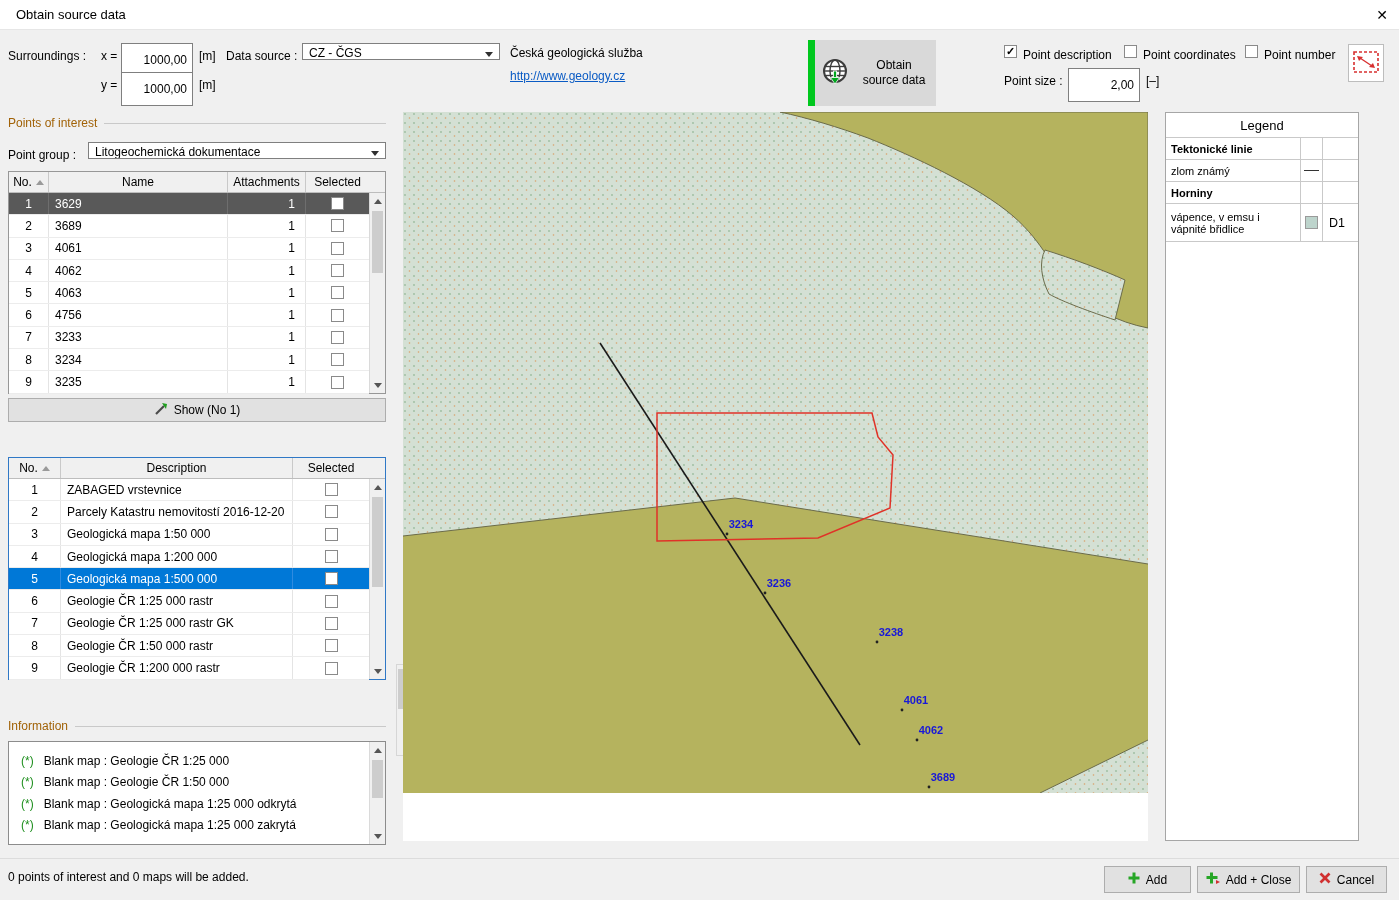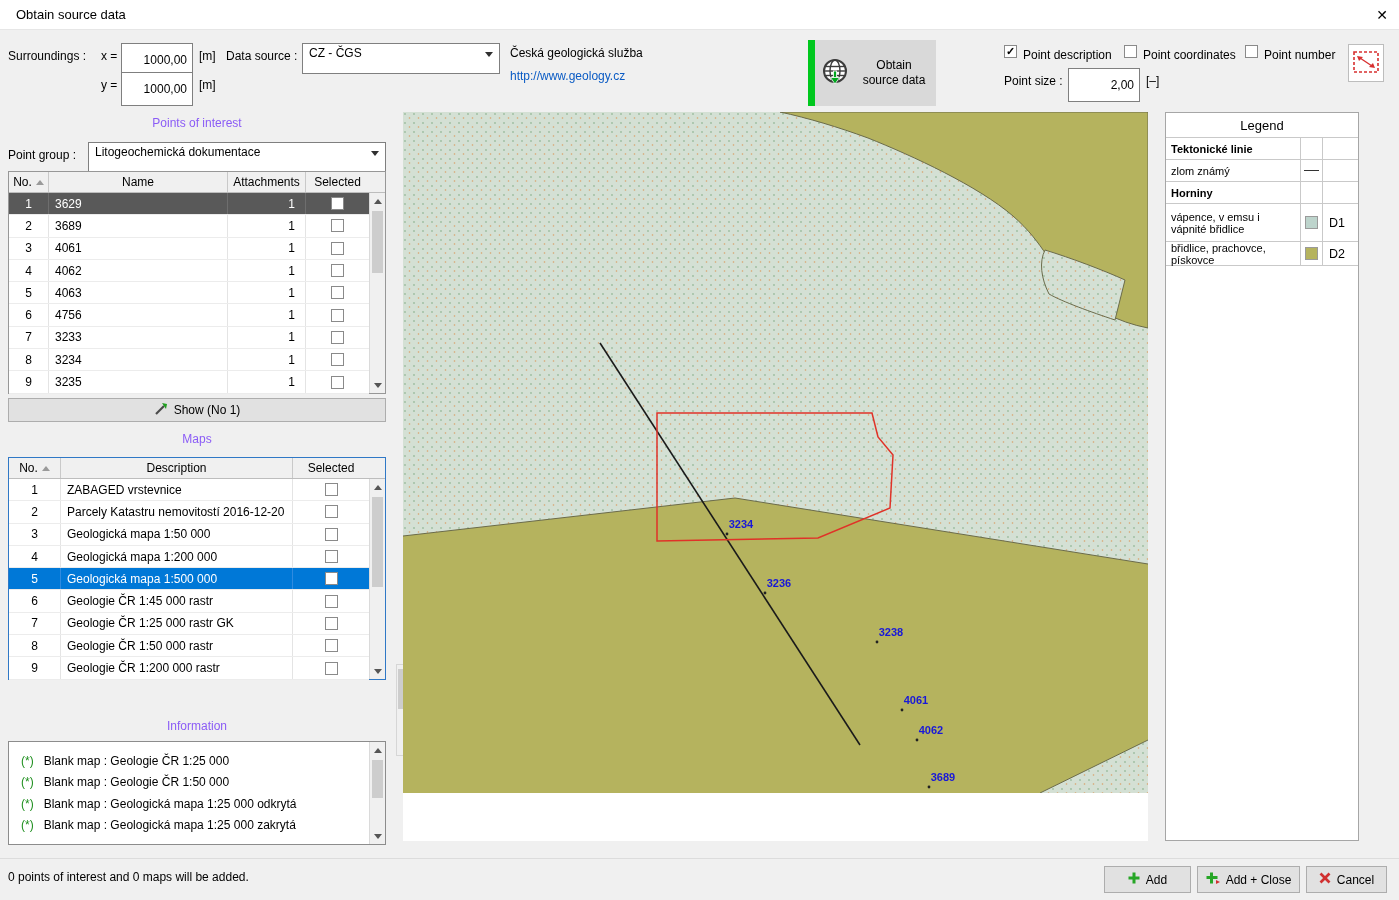--- a/index.html
+++ b/index.html
@@ -12,41 +12,41 @@
   
   #titlebar { left:0; top:0; width:1399px; height:30px; background:#ffffff; border-bottom:1px solid #e6e6e6; }
   #dlg-title { left:16px; top:7px; font-size:13px; }
   #close-btn { left:1369px; top:3px; width:26px; height:24px; text-align:center; line-height:24px;
                font-size:14px; cursor:default; }
 
   
   .t { position:absolute; line-height:20px; white-space:nowrap; }
   .inp { position:absolute; height:21px; border:1px solid #7f7f7f; background:#fff; text-align:right;
          padding:16px 5px; font:12px "Liberation Sans", sans-serif; }
-  .dd { position:absolute; height:31px; border:1px solid #7f7f7f; background:#fff;
+  .dd { position:absolute; height:17px; border:1px solid #7f7f7f; background:#fff;
         padding:0 22px 0 6px; line-height:19px; white-space:nowrap; overflow:hidden; }
   .dd-arrow { position:absolute; right:6px; top:8px; width:0; height:0;
               border-left:4px solid transparent; border-right:4px solid transparent; border-top:5px solid #303030; }
-  #link { color:#0a5bc4; cursor:pointer; }
+  #link { color:#0a5bc4; text-decoration:underline; cursor:pointer; }
 
   #obtain-btn { left:808px; top:40px; width:128px; height:66px; background:#d9d9d9; display:flex;
                 align-items:stretch; cursor:default; }
   #obtain-stripe { width:7px; background:#00c81e; }
   #obtain-body { flex:1; display:flex; align-items:center; gap:6px; padding-left:6px; }
   #obtain-label { width:74px; text-align:center; line-height:15px; }
 
   .cb13 { width:13px; height:13px; border:1px solid #8a8a8a; background:#fff; display:inline-block;
           text-align:center; line-height:11px; font-size:11px; font-weight:bold; }
   .cb-abs { position:absolute; }
 
   #zoom-extent-btn { left:1348px; top:44px; width:36px; height:38px; background:#fff;
                      border:1px solid #bdbdbd; display:flex; align-items:center; justify-content:center; }
 
   
-  .ghead { position:absolute; left:8px; width:378px; display:flex; align-items:center; gap:7px; color:#8b5cf6;flex-direction:column; }
+  .ghead { position:absolute; left:8px; width:378px; display:flex; align-items:center; gap:7px; color:#a16207; }
   .ghead .line { flex:1; height:1px; background:#c9c9c9; }
 
   
   .tbl { position:absolute; left:8px; width:378px; background:#fff; border:1px solid #979797; }
   #maps-table { border:1px solid #2f78c6; }
   .hrow { display:flex; height:21px; background:#f0f0f0; border-bottom:1px solid #bdbdbd; }
   .hcell { display:flex; align-items:center; justify-content:center; border-right:1px solid #c9c9c9;
            font-size:12px; gap:4px; }
   .trow { display:flex; height:22.3px; border-bottom:1px solid #ececec; background:#fff; }
   .c { display:flex; align-items:center; border-right:1px solid #e4e4e4; overflow:hidden; white-space:nowrap; }
@@ -279,24 +279,20 @@
   <div class="btn show-btn" style="top:398px;">
     <span>
       <svg width="14" height="14" viewBox="0 0 14 14">
         <line x1="2" y1="12" x2="10" y2="4" stroke="#4a4a4a" stroke-width="2.2"></line>
         <polygon points="8,1 13,2 12,7" fill="#1f9f1f"></polygon>
       </svg>
     </span>
     <span>Show (No 1)</span>
   </div>
 
-  <div class="ghead" style="top:432px;">
-    <span>Maps</span>
-      <div class="line"></div>
-  </div>
 
   <div id="maps-table" class="tbl" style="top:457px; height:223px;">
     <div class="hrow">
       <div class="hcell m-no">
         <span>No.</span>
           <span class="sort-asc"></span>
       </div>
       <div class="hcell m-desc" style="padding-left:0; justify-content:center;">Description</div>
       <div class="hcell m-sel">Selected</div>
       <div class="hcell" style="width:16px; border-right:none;"></div>
@@ -332,21 +328,21 @@
       </div>
       <div class="trow sel-blue">
         <div class="c m-no">5</div>
         <div class="c m-desc">Geologická mapa 1:500 000</div>
         <div class="c m-sel">
             <span class="cb13"></span>
           </div>
       </div>
       <div class="trow">
         <div class="c m-no">6</div>
-        <div class="c m-desc">Geologie ČR 1:45 000 rastr</div>
+        <div class="c m-desc">Geologie ČR 1:25 000 rastr</div>
         <div class="c m-sel">
             <span class="cb13"></span>
           </div>
       </div>
       <div class="trow">
         <div class="c m-no">7</div>
         <div class="c m-desc">Geologie ČR 1:25 000 rastr GK</div>
         <div class="c m-sel">
             <span class="cb13"></span>
           </div>
@@ -478,27 +474,20 @@
       <div class="lg-sw"></div>
         <div class="lg-code"></div>
     </div>
     <div class="lg-row" style="height:38px;">
       <div class="lg-text">vápence, v emsu i vápnité břidlice</div>
       <div class="lg-sw">
           <div class="lg-swatch" style="background:#bdd4cc;"></div>
         </div>
       <div class="lg-code">D1</div>
     </div>
-    <div class="lg-row" style="height:24px;">
-      <div class="lg-text">břidlice, prachovce, pískovce</div>
-      <div class="lg-sw">
-          <div class="lg-swatch" style="background:#b5b35e;"></div>
-        </div>
-      <div class="lg-code">D2</div>
-    </div>
   </div>
 
   <div id="footer" class="abs">
     <div id="status" class="abs">0 points of interest and 0 maps will be added.</div>
 
     <div class="btn" style="left:1104px; top:7px; width:87px; height:27px;">
       <span>
         <svg width="12" height="12" viewBox="0 0 12 12">
           <rect x="4.5" y="0.5" width="3" height="11" fill="#26a626"></rect>
           <rect x="0.5" y="4.5" width="11" height="3" fill="#26a626"></rect>

